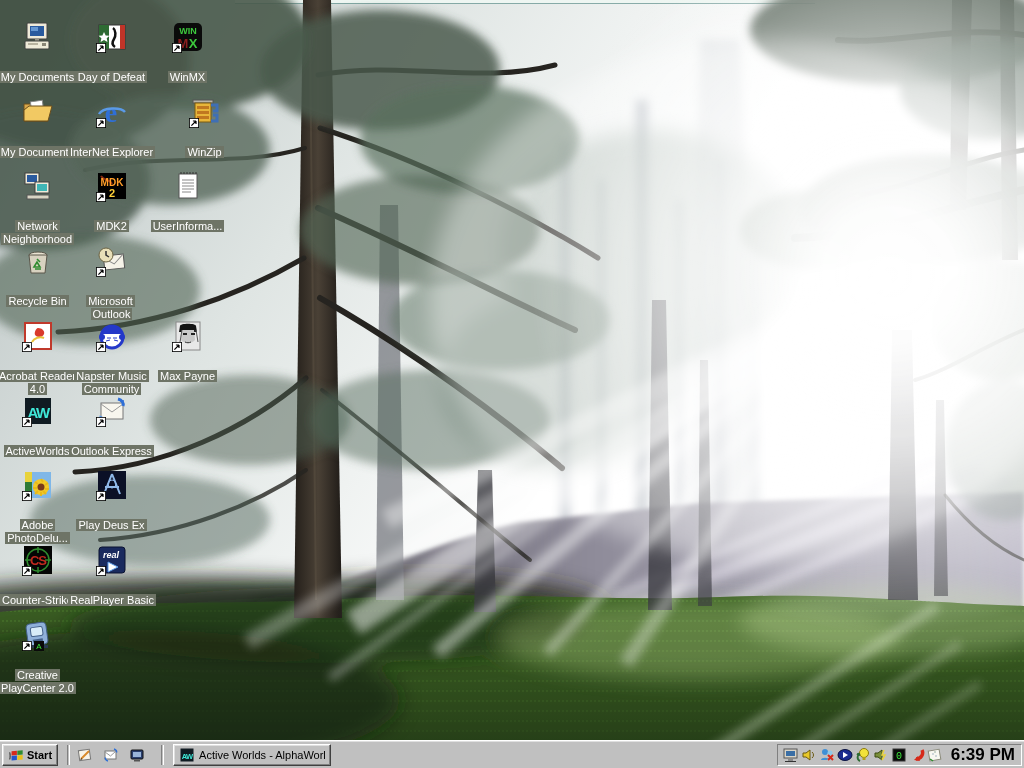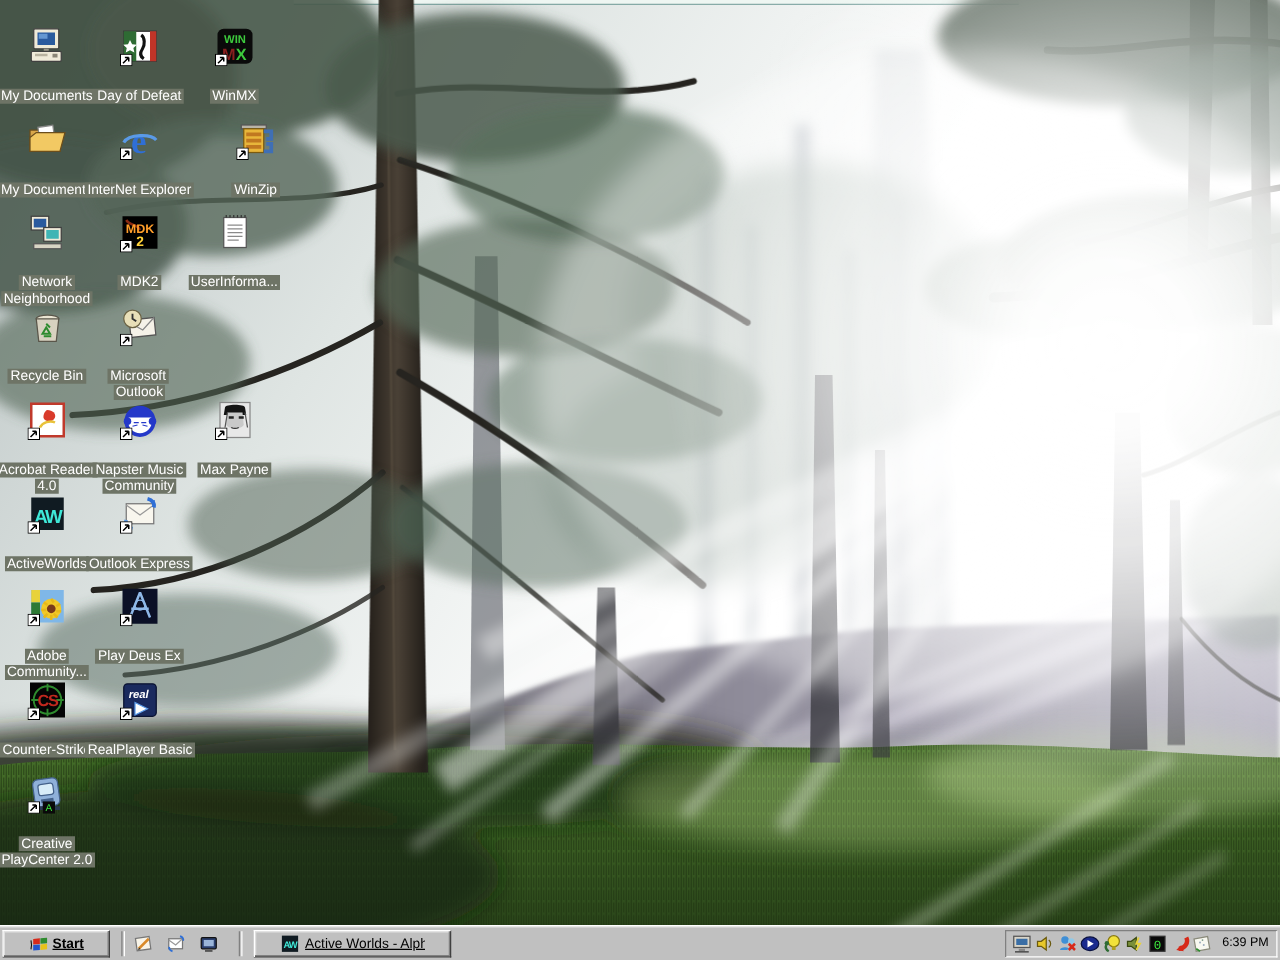--- a/index.html
+++ b/index.html
@@ -17,37 +17,37 @@
   .badge{position:absolute;left:12px;bottom:0;width:10px;height:10px;}
   .badge svg{width:10px;height:10px;display:block;}
   .lbl{position:relative;width:89px;left:-8px;margin-top:3px;font-size:11px;line-height:13px;color:var(--lbl-text,#fff);}
   .lbl span{background:var(--lbl-bg,#6e7466);padding:0 2px;-webkit-box-decoration-break:clone;box-decoration-break:clone;}
   
   #taskbar{position:absolute;left:0;top:740px;width:1024px;height:28px;background:var(--tb-bg,#c0c0c0);
     box-shadow:inset 0 1px 0 #ffffff,inset 0 2px 0 #dfdfdf;display:flex;align-items:center;padding:2px 2px 1px 2px;}
   .tb-btn{height:22px;background:var(--tb-bg,#c0c0c0);border-top:1px solid #ffffff;border-left:1px solid #ffffff;
     border-right:1px solid #404040;border-bottom:1px solid #404040;
     box-shadow:inset -1px -1px 0 #808080,inset 1px 1px 0 #dfdfdf;
-    display:flex;align-items:center;padding:0 20px;font-size:11px;color:#000;cursor:default;text-decoration:underline;}
+    display:flex;align-items:center;padding:0 5px;font-size:11px;color:#000;cursor:default;}
   #start-button{font-weight:bold;margin-right:4px;}
   #start-button svg{margin-right:3px;}
   .sep{width:3px;height:20px;border-left:1px solid #808080;border-right:1px solid #ffffff;margin:0 5px;}
   .ql{width:20px;height:20px;display:flex;align-items:center;justify-content:center;}
   .ql svg{width:16px;height:16px;display:block;}
   #task-root{display:flex;align-items:center;}
   .task-btn{width:158px;margin-left:4px;}
   .task-btn .ticon{width:16px;height:16px;margin-right:4px;flex:0 0 16px;}
   .task-btn .ticon svg{width:16px;height:16px;display:block;}
   .task-btn .tlabel{white-space:nowrap;overflow:hidden;}
   #tb-spacer{flex:1;}
   #tray{height:22px;display:flex;align-items:center;border-top:1px solid #808080;border-left:1px solid #808080;
     border-right:1px solid #ffffff;border-bottom:1px solid #ffffff;padding:0 6px 0 4px;}
   .tray-ico{width:16px;height:16px;margin:0 1px;}
   .tray-ico svg{width:16px;height:16px;display:block;}
-  #clock{font-size:10px;color:var(--clock-text,#000);margin-left:7px;white-space:nowrap;}
+  #clock{font-size:17px;color:var(--clock-text,#000);margin-left:7px;white-space:nowrap;font-weight:bold;}
 </style>
 </head>
 <body>
 
 <div id="screen">
   <div id="desktop">
 
     <svg id="wallpaper" width="1024" height="740" viewBox="0 0 1024 740" preserveAspectRatio="none">
       <defs>
         <linearGradient id="sky" x1="0" y1="0" x2="1" y2="0.45">
@@ -454,21 +454,21 @@
               <circle cx="19" cy="18" r="3.5" fill="#7a3a1a"></circle>
               <path d="M19 10l2 3M26 14l-3 2M27 20h-4M24 25l-3-3M19 27v-4M13 25l3-3M11 19h4M13 13l3 2" stroke="#e8b91a" stroke-width="2"></path>
             </svg>
             <span class="shortcut">
               <svg viewBox="0 0 10 10">
                 <rect x=".4" y=".4" width="9.2" height="9.2" fill="#fff" stroke="#000" stroke-width=".8"></rect>
                 <path d="M2.4 7.6L7 3M7 3H3.9M7 3v3.1" stroke="#000" stroke-width="1.2" fill="none"></path>
               </svg>
             </span>
           </div>
-          <div class="lbl"><span>Adobe Community...</span></div>
+          <div class="lbl"><span>Adobe PhotoDelu...</span></div>
         </div>
         <div class="cell" style="left: 75px; top: 451px;">
           <div class="ico">
             <svg viewBox="0 0 32 32" xmlns="http://www.w3.org/2000/svg">
               <rect x="2" y="2" width="28" height="28" fill="#0b1026"></rect>
               <path d="M16 5l8 20M16 5L8 25M9 18h14" stroke="#8fb8e8" stroke-width="2" fill="none"></path>
               <circle cx="16" cy="15" r="4" fill="none" stroke="#8fb8e8"></circle>
             </svg>
             <span class="shortcut">
               <svg viewBox="0 0 10 10">

